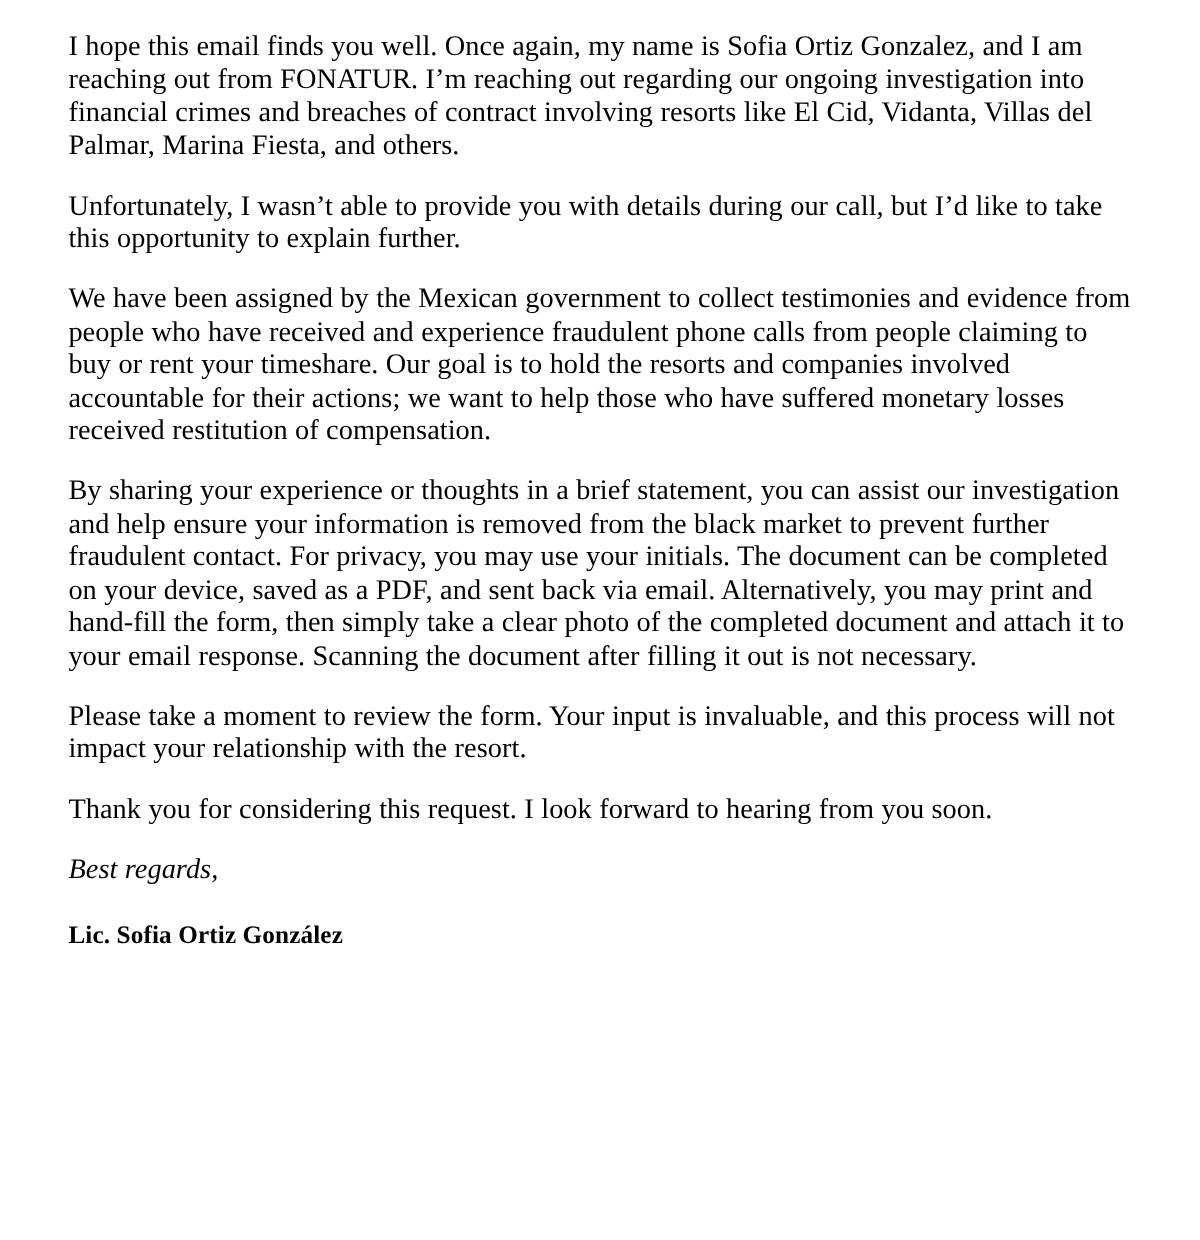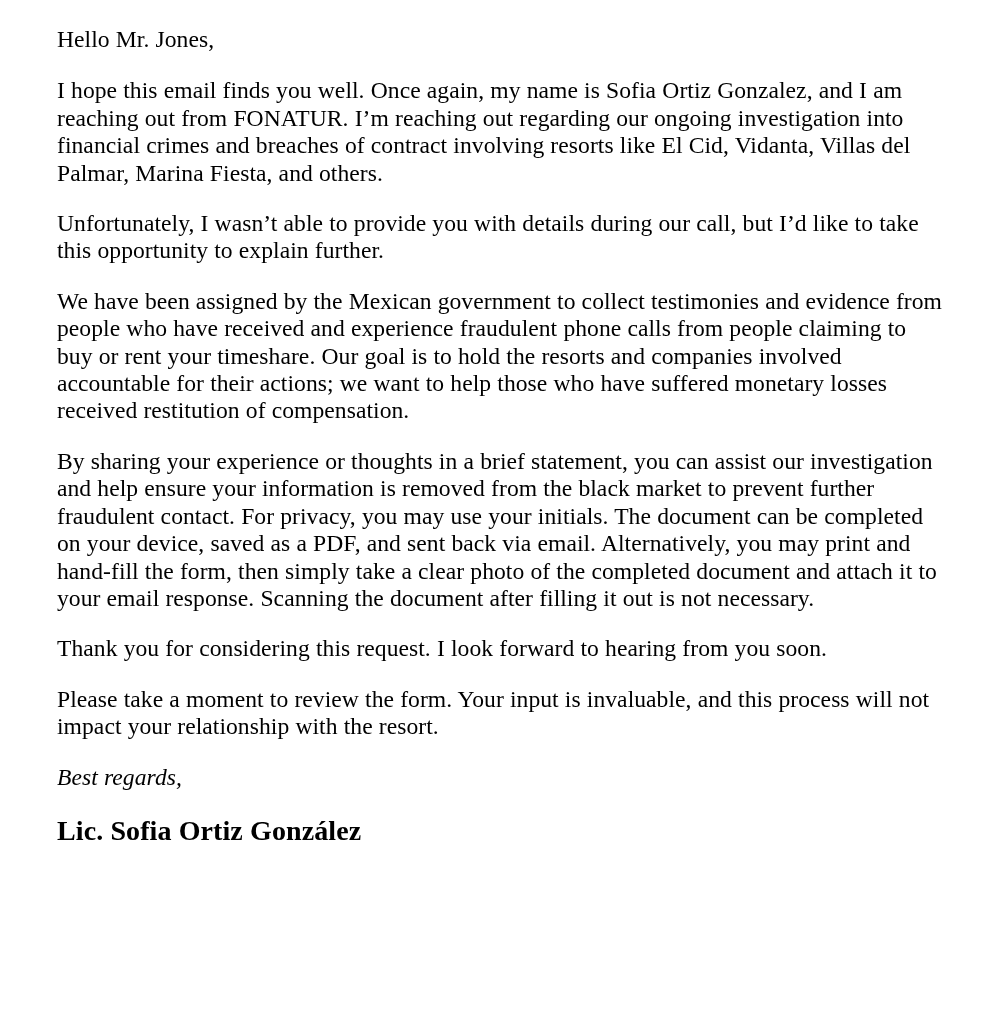--- a/index.html
+++ b/index.html
@@ -42,45 +42,44 @@
   }
   .salutation {
     margin-bottom: 24px;
   }
   .closing {
     margin-bottom: 26px;
     font-style: italic;
   }
   .signature {
     font-weight: bold;
-    font-size: 28px;
+    font-size: 21px;
     line-height: 27.4px;
     margin: 0;
     letter-spacing: 0.1px;
   }
 </style>
 </head>
 <body>
 
 <div class="page">
   <div class="letter-body">
 
-    <p class="para salutation">Hello Mr. Jones,</p>
 
     <p class="para">I hope this email finds you well. Once again, my name is Sofia Ortiz Gonzalez, and I am reaching out from FONATUR. I’m reaching out regarding our ongoing investigation into financial crimes and breaches of contract involving resorts like El Cid, Vidanta, Villas del Palmar, Marina Fiesta, and others.</p>
 
     <p class="para">Unfortunately, I wasn’t able to provide you with details during our call, but I’d like to take this opportunity to explain further.</p>
 
     <p class="para">We have been assigned by the Mexican government to collect testimonies and evidence from people who have received and experience fraudulent phone calls from people claiming to buy or rent your timeshare. Our goal is to hold the resorts and companies involved accountable for their actions; we want to help those who have suffered monetary losses received restitution of compensation.</p>
 
 
     <p class="para">By sharing your experience or thoughts in a brief statement, you can assist our investigation and help ensure your information is removed from the black market to prevent further fraudulent contact. For privacy, you may use your initials. The document can be completed on your device, saved as a PDF, and sent back via email. Alternatively, you may print and hand-fill the form, then simply take a clear photo of the completed document and attach it to your email response. Scanning the document after filling it out is not necessary.</p>
 
+    <p class="para">Please take a moment to review the form. Your input is invaluable, and this process will not impact your relationship with the resort.</p>
+
     <p class="para">Thank you for considering this request. I look forward to hearing from you soon.</p>
-
-    <p class="para">Please take a moment to review the form. Your input is invaluable, and this process will not impact your relationship with the resort.</p>
 
     <p class="para closing">Best regards,</p>
 
     <p class="signature">Lic. Sofia Ortiz González</p>
 
   </div>
 </div>
 
 </body></html>

